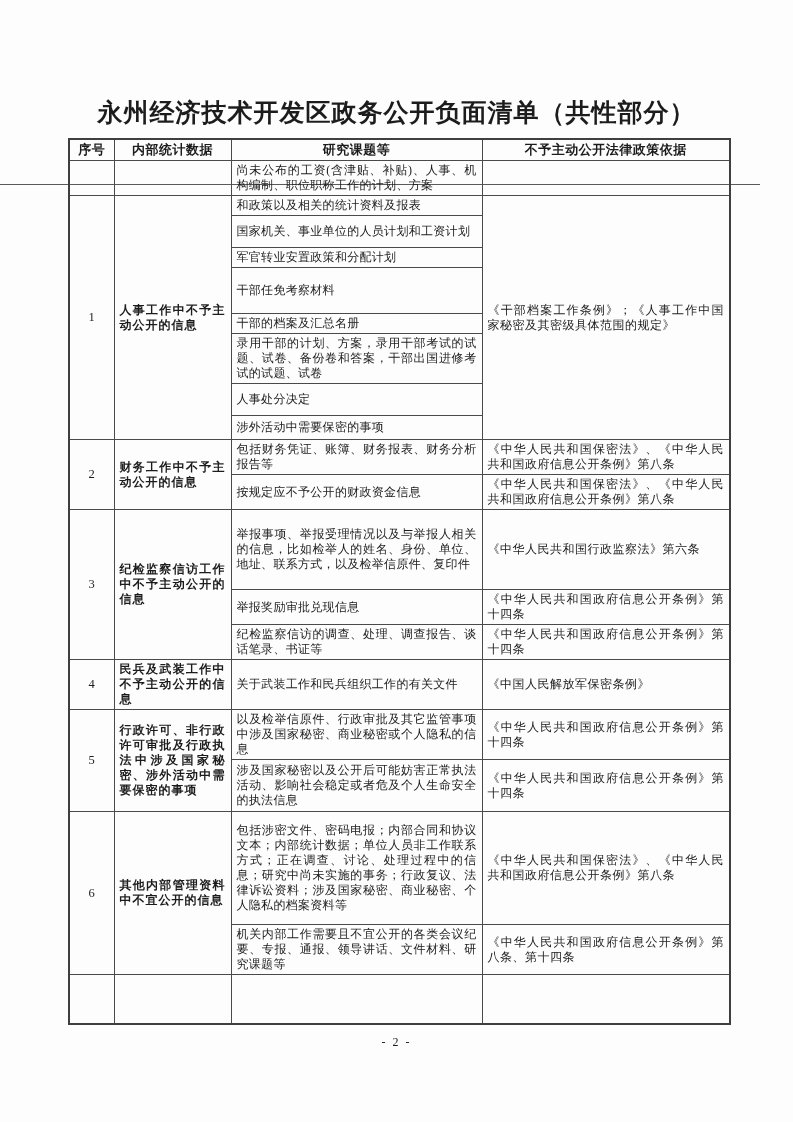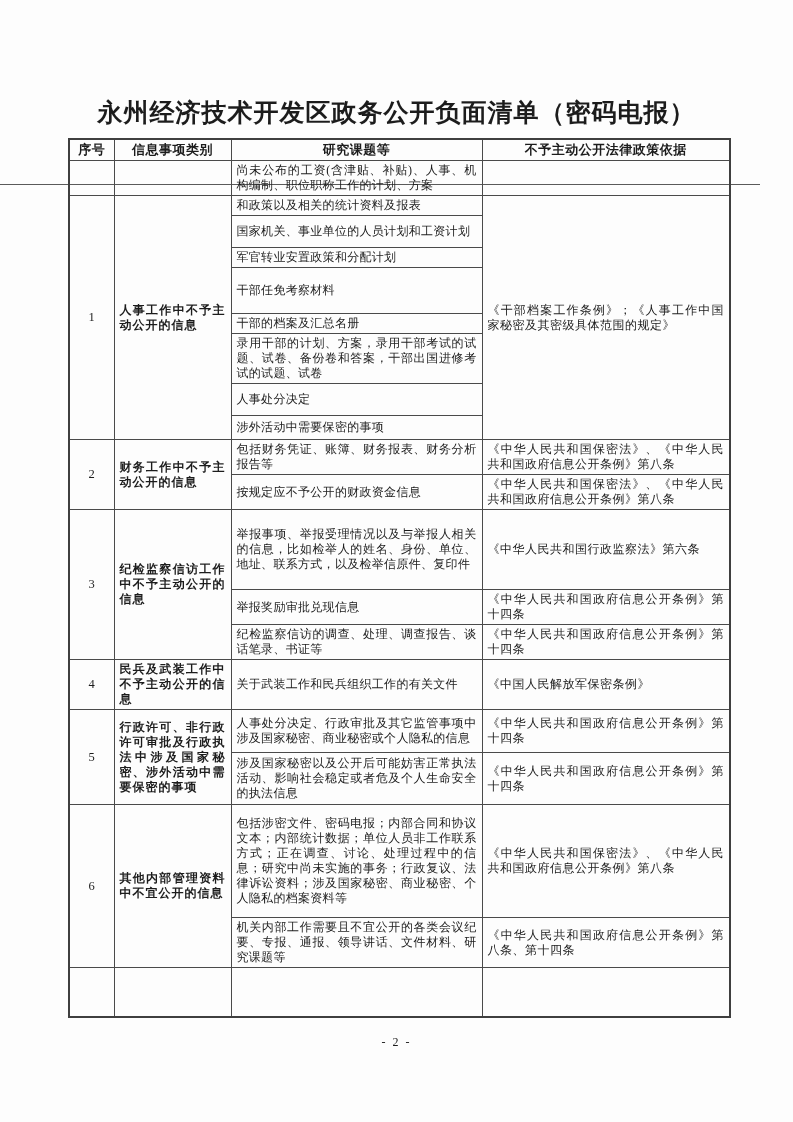--- a/index.html
+++ b/index.html
@@ -52,35 +52,35 @@
   .footer-pagenum{
     position:absolute;top:1035px;left:0;width:100%;
     text-align:center;font-size:12px;letter-spacing:2px;
   }
 </style>
 </head>
 <body>
 
 <div class="page">
 
-  <div class="doc-title">永州经济技术开发区政务公开负面清单（密码电报）</div>
+  <div class="doc-title">永州经济技术开发区政务公开负面清单（共性部分）</div>
 
   <div class="pagebreak-line"></div>
 
   <table class="neg-list">
     <colgroup>
       <col style="width:45px">
       <col style="width:117px">
       <col style="width:251px">
       <col style="width:248px">
     </colgroup>
     <thead>
       <tr style="height:18px">
         <th>序号</th>
-        <th>信息事项类别</th>
+        <th>内部统计数据</th>
         <th>研究课题等</th>
         <th>不予主动公开法律政策依据</th>
       </tr>
     </thead>
     <tbody id="tbody">
         <tr style="height: 26px;">
           <td class="seq"></td>
           <td class="cat"></td>
           <td class="content">尚未公布的工资(含津贴、补贴)、人事、机构编制、职位职称工作的计划、方案</td>
           <td class="legal"></td>
@@ -138,21 +138,21 @@
         </tr>
         <tr style="height: 47px;">
           <td class="seq">4</td>
           <td class="cat">民兵及武装工作中不予主动公开的信息</td>
           <td class="content">关于武装工作和民兵组织工作的有关文件</td>
           <td class="legal">《中国人民解放军保密条例》</td>
         </tr>
         <tr style="height: 43px;">
           <td class="seq" rowspan="2">5</td>
           <td class="cat" rowspan="2">行政许可、非行政许可审批及行政执法中涉及国家秘密、涉外活动中需要保密的事项</td>
-          <td class="content">人事处分决定、行政审批及其它监管事项中涉及国家秘密、商业秘密或个人隐私的信息</td>
+          <td class="content">以及检举信原件、行政审批及其它监管事项中涉及国家秘密、商业秘密或个人隐私的信息</td>
           <td class="legal">《中华人民共和国政府信息公开条例》第十四条</td>
         </tr>
         <tr style="height: 52px;">
           <td class="content">涉及国家秘密以及公开后可能妨害正常执法活动、影响社会稳定或者危及个人生命安全的执法信息</td>
           <td class="legal">《中华人民共和国政府信息公开条例》第十四条</td>
         </tr>
         <tr style="height: 113px;">
           <td class="seq" rowspan="2">6</td>
           <td class="cat" rowspan="2">其他内部管理资料中不宜公开的信息</td>
           <td class="content">包括涉密文件、密码电报；内部合同和协议文本；内部统计数据；单位人员非工作联系方式；正在调查、讨论、处理过程中的信息；研究中尚未实施的事务；行政复议、法律诉讼资料；涉及国家秘密、商业秘密、个人隐私的档案资料等</td>

